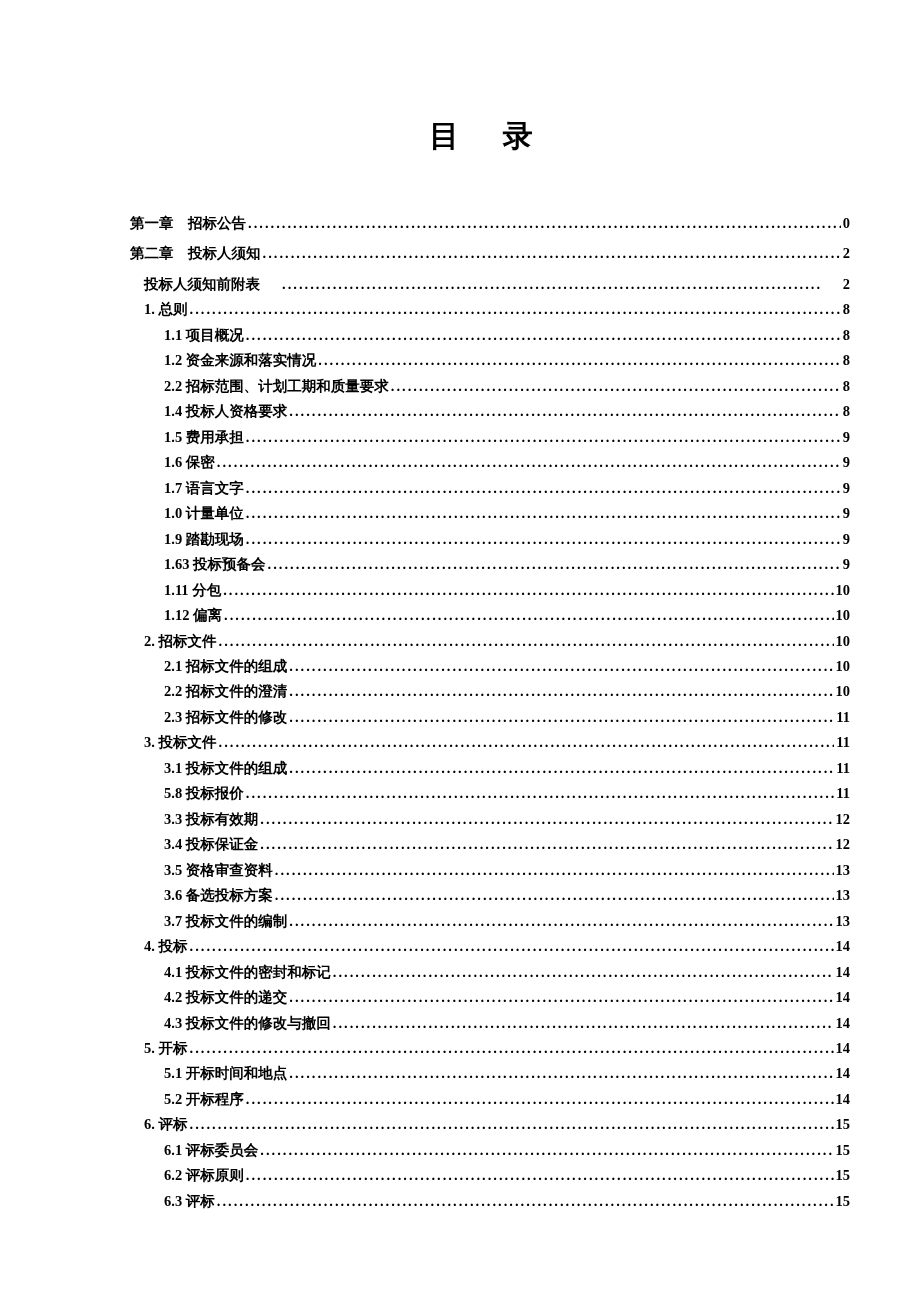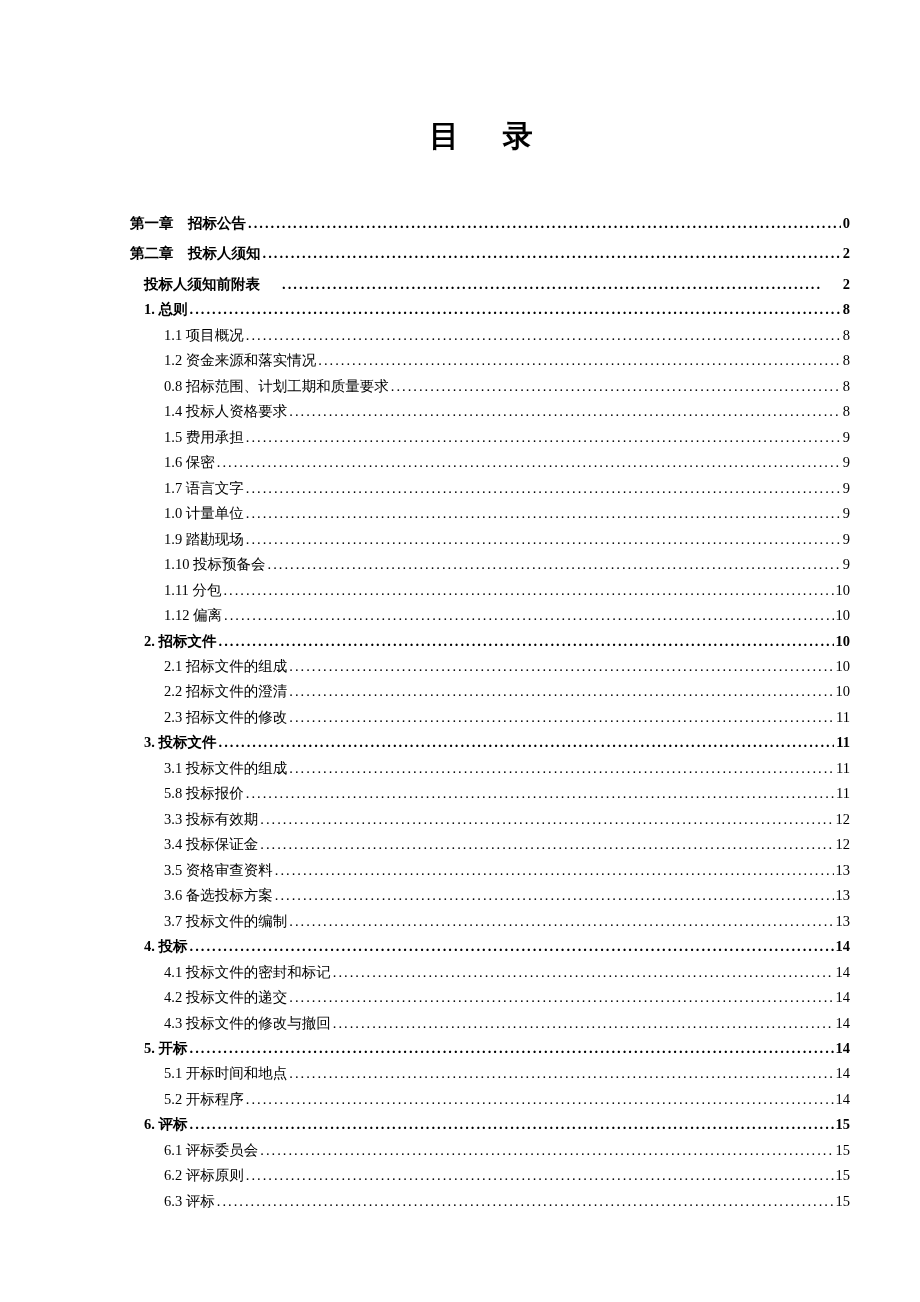--- a/index.html
+++ b/index.html
@@ -45,21 +45,21 @@
   }
   .toc-dots::after {
     content: "................................................................................................................................................................................................";
   }
   .toc-page {
     flex: 0 0 auto;
   }
   .l0 { margin-left: 0; font-weight: bold; margin-top: 8px; margin-bottom: 8px; }
   .l1 { margin-left: 14px; font-weight: bold; gap: 20px; }
   .l2 { margin-left: 14px; font-weight: bold; }
-  .l3 { margin-left: 34px; font-weight: normal; }
+  .l3 { margin-left: 34px; font-weight: bold; }
 </style>
 </head>
 <body>
 
 <div class="page">
   <div class="toc-title">目 录</div>
   <div id="toc-list">
       <div class="toc-entry l0">
         <span class="toc-label">第一章　招标公告</span>
         <span class="toc-dots"></span>
@@ -84,21 +84,21 @@
         <span class="toc-label">1.1 项目概况</span>
         <span class="toc-dots"></span>
         <span class="toc-page">8</span>
       </div>
       <div class="toc-entry l3">
         <span class="toc-label">1.2 资金来源和落实情况</span>
         <span class="toc-dots"></span>
         <span class="toc-page">8</span>
       </div>
       <div class="toc-entry l3">
-        <span class="toc-label">0.8 招标范围、计划工期和质量要求</span>
+        <span class="toc-label">2.2 招标范围、计划工期和质量要求</span>
         <span class="toc-dots"></span>
         <span class="toc-page">8</span>
       </div>
       <div class="toc-entry l3">
         <span class="toc-label">1.4 投标人资格要求</span>
         <span class="toc-dots"></span>
         <span class="toc-page">8</span>
       </div>
       <div class="toc-entry l3">
         <span class="toc-label">1.5 费用承担</span>
@@ -119,21 +119,21 @@
         <span class="toc-label">1.0 计量单位</span>
         <span class="toc-dots"></span>
         <span class="toc-page">9</span>
       </div>
       <div class="toc-entry l3">
         <span class="toc-label">1.9 踏勘现场</span>
         <span class="toc-dots"></span>
         <span class="toc-page">9</span>
       </div>
       <div class="toc-entry l3">
-        <span class="toc-label">1.10 投标预备会</span>
+        <span class="toc-label">1.63 投标预备会</span>
         <span class="toc-dots"></span>
         <span class="toc-page">9</span>
       </div>
       <div class="toc-entry l3">
         <span class="toc-label">1.11 分包</span>
         <span class="toc-dots"></span>
         <span class="toc-page">10</span>
       </div>
       <div class="toc-entry l3">
         <span class="toc-label">1.12 偏离</span>

